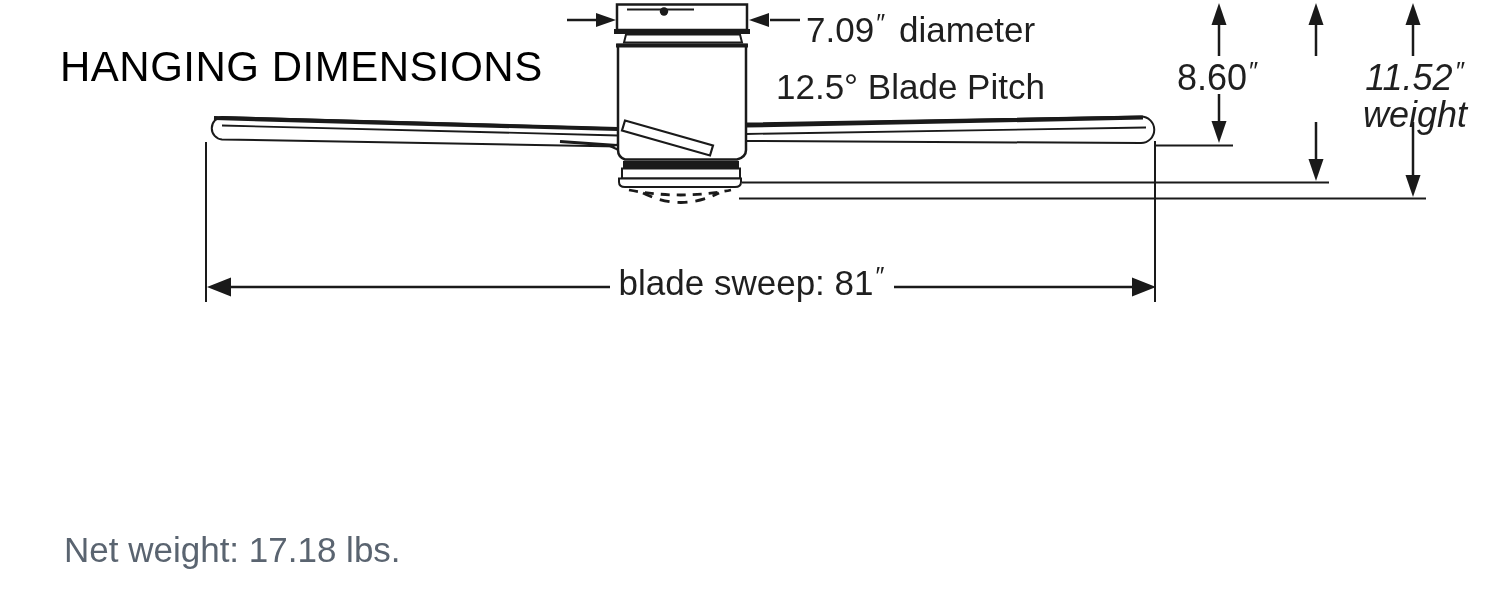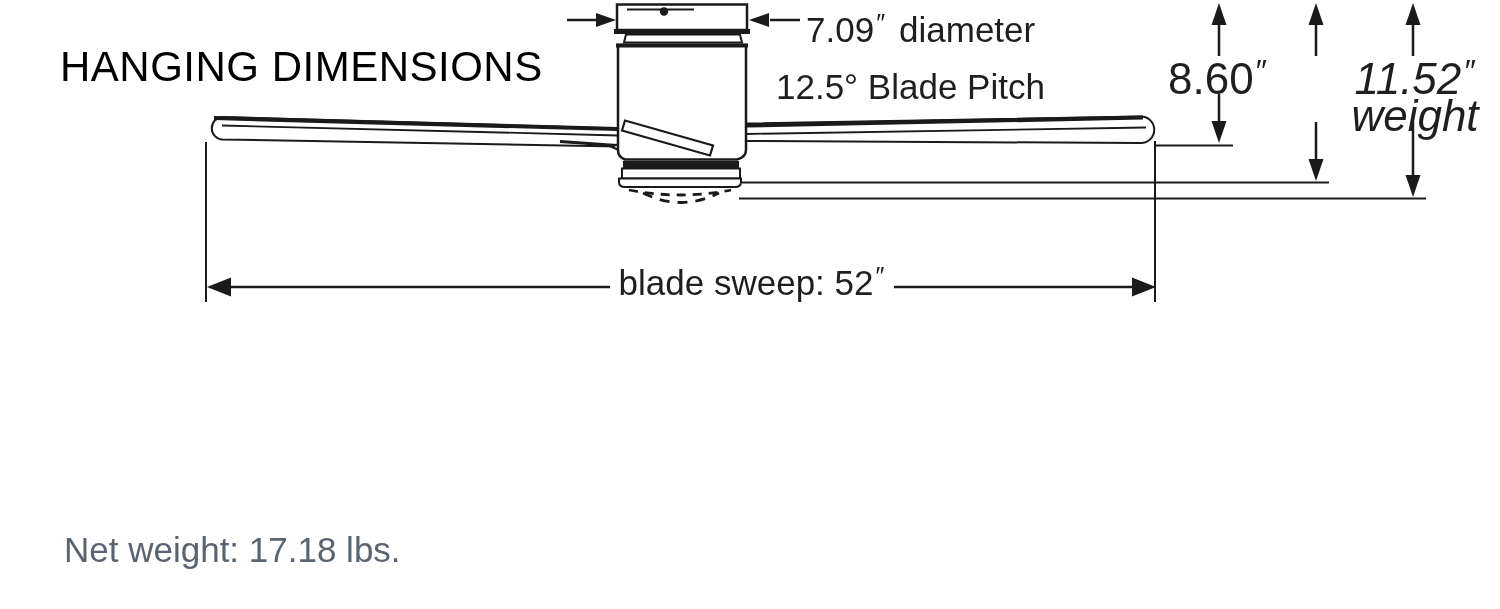--- a/index.html
+++ b/index.html
@@ -25,21 +25,21 @@
   .unit{
     font-size:0.72em;
     vertical-align:0.38em;
     margin-left:2px;
     letter-spacing:1px;
   }
   .dim-col{
     position:absolute;top:53px;
     transform:translateX(-50%);
     text-align:center;
-    font-size:44px;
+    font-size:36px;
     line-height:37px;
   }
   #dim-col-1{left:1218px;}
   #dim-col-2{left:1317px;}
   #dim-col-3{left:1415px;font-style:italic;}
   #sweep-label{
     left:752px;top:264px;
     transform:translateX(-50%);
     font-size:35px;
   }
@@ -153,18 +153,18 @@
     <div></div>
   </div>
 
 
   <div id="dim-col-3" class="dim-col">
     <div><span>11.52</span><span class="unit">″</span></div>
     <div>weight</div>
   </div>
 
   <div id="sweep-label" class="txt">
-    <span>blade sweep: 52</span><span class="unit">″</span>
+    <span>blade sweep: 81</span><span class="unit">″</span>
   </div>
 
   <div id="net-weight" class="txt">Net weight: 17.18 lbs.</div>
 
 </div>
 
 </body></html>

